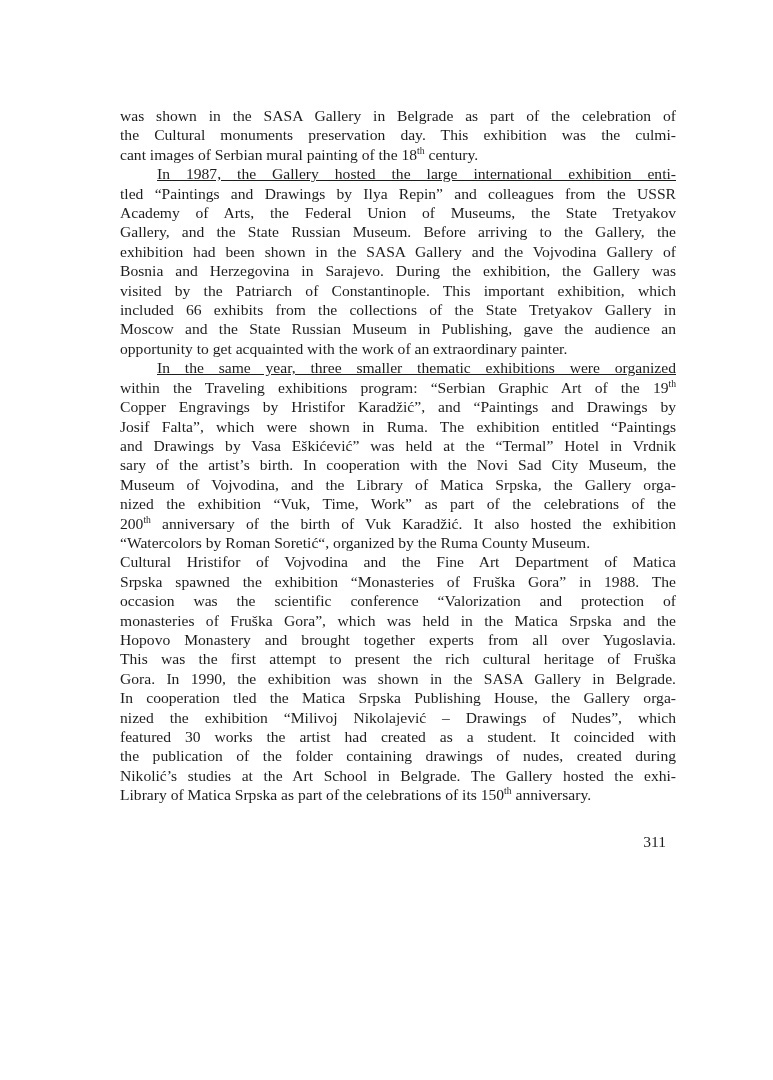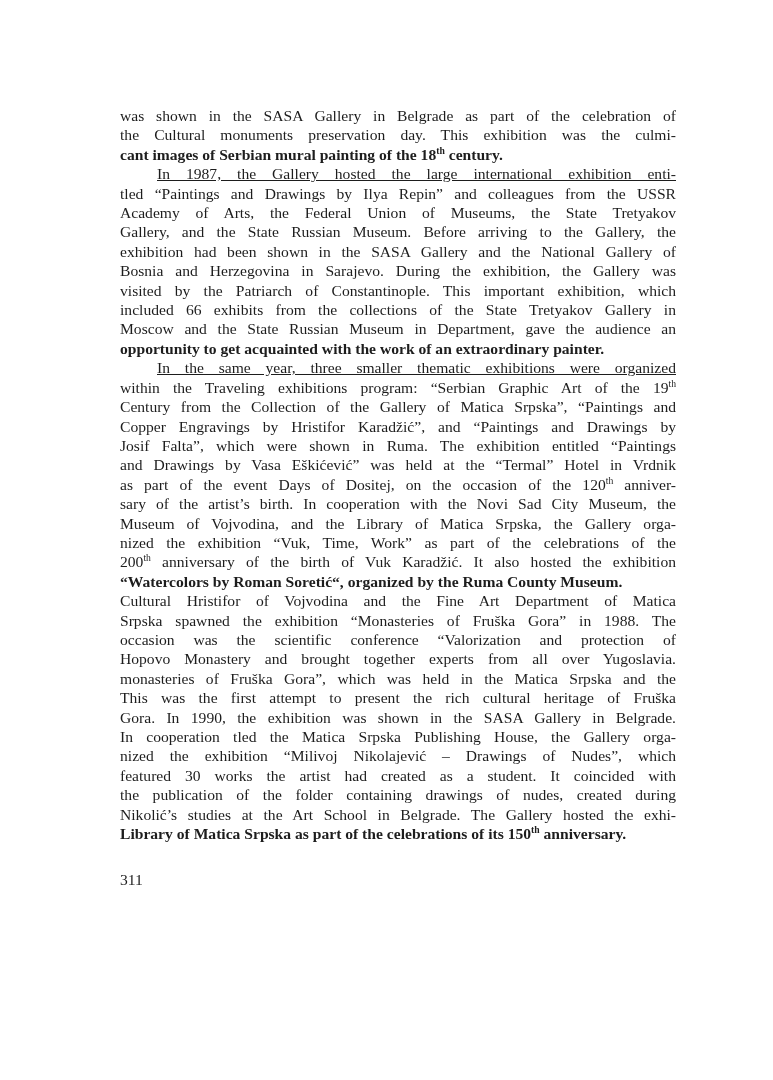--- a/index.html
+++ b/index.html
@@ -29,35 +29,34 @@
     margin: 0;
     padding: 0;
   }
   .line {
     text-align: justify;
     text-align-last: justify;
     white-space: normal;
   }
   .line.last {
     text-align-last: left;
-    font-weight: bold;
   }
   .line.indent {
     text-indent: 37px;
     text-decoration: underline;
   }
   sup {
     font-size: 0.62em;
     line-height: 0;
     vertical-align: super;
     letter-spacing: 0;
   }
   .folio {
     margin-top: 27px;
-    text-align: left;
+    text-align: right;
     padding-right: 10px;
     font-size: 15.6px;
     line-height: 19.4px;
   }
 </style>
 </head>
 <body>
 
 <div class="page">
   <div class="text-block">
@@ -65,47 +64,45 @@
         <div class="para">
           <div class="line">was shown in the SASA Gallery in Belgrade as part of the celebration of</div>
           <div class="line">the Cultural monuments preservation day. This exhibition was the culmi-</div>
           <div class="line last">cant images of Serbian mural painting of the 18<sup>th</sup> century.</div>
         </div>
         <div class="para">
           <div class="line indent">In 1987, the Gallery hosted the large international exhibition enti-</div>
           <div class="line">tled “Paintings and Drawings by Ilya Repin” and colleagues from the USSR</div>
           <div class="line">Academy of Arts, the Federal Union of Museums, the State Tretyakov</div>
           <div class="line">Gallery, and the State Russian Museum. Before arriving to the Gallery, the</div>
-          <div class="line">exhibition had been shown in the SASA Gallery and the National Gallery of</div>
+          <div class="line">exhibition had been shown in the SASA Gallery and the Vojvodina Gallery of</div>
           <div class="line">Bosnia and Herzegovina in Sarajevo. During the exhibition, the Gallery was</div>
           <div class="line">visited by the Patriarch of Constantinople. This important exhibition, which</div>
           <div class="line">included 66 exhibits from the collections of the State Tretyakov Gallery in</div>
-          <div class="line">Moscow and the State Russian Museum in Department, gave the audience an</div>
+          <div class="line">Moscow and the State Russian Museum in Publishing, gave the audience an</div>
           <div class="line last">opportunity to get acquainted with the work of an extraordinary painter.</div>
         </div>
         <div class="para">
           <div class="line indent">In the same year, three smaller thematic exhibitions were organized</div>
           <div class="line">within the Traveling exhibitions program: “Serbian Graphic Art of the 19<sup>th</sup></div>
-          <div class="line">Century from the Collection of the Gallery of Matica Srpska”, “Paintings and</div>
           <div class="line">Copper Engravings by Hristifor Karadžić”, and “Paintings and Drawings by</div>
           <div class="line">Josif Falta”, which were shown in Ruma. The exhibition entitled “Paintings</div>
           <div class="line">and Drawings by Vasa Eškićević” was held at the “Termal” Hotel in Vrdnik</div>
-          <div class="line">as part of the event Days of Dositej, on the occasion of the 120<sup>th</sup> anniver-</div>
           <div class="line">sary of the artist’s birth. In cooperation with the Novi Sad City Museum, the</div>
           <div class="line">Museum of Vojvodina, and the Library of Matica Srpska, the Gallery orga-</div>
           <div class="line">nized the exhibition “Vuk, Time, Work” as part of the celebrations of the</div>
           <div class="line">200<sup>th</sup> anniversary of the birth of Vuk Karadžić. It also hosted the exhibition</div>
           <div class="line last">“Watercolors by Roman Soretić“, organized by the Ruma County Museum.</div>
         </div>
         <div class="para">
           <div class="line">Cultural Hristifor of Vojvodina and the Fine Art Department of Matica</div>
           <div class="line">Srpska spawned the exhibition “Monasteries of Fruška Gora” in 1988. The</div>
           <div class="line">occasion was the scientific conference “Valorization and protection of</div>
+          <div class="line">monasteries of Fruška Gora”, which was held in the Matica Srpska and the</div>
           <div class="line">Hopovo Monastery and brought together experts from all over Yugoslavia.</div>
-          <div class="line">monasteries of Fruška Gora”, which was held in the Matica Srpska and the</div>
           <div class="line">This was the first attempt to present the rich cultural heritage of Fruška</div>
           <div class="line">Gora. In 1990, the exhibition was shown in the SASA Gallery in Belgrade.</div>
           <div class="line">In cooperation tled the Matica Srpska Publishing House, the Gallery orga-</div>
           <div class="line">nized the exhibition “Milivoj Nikolajević – Drawings of Nudes”, which</div>
           <div class="line">featured 30 works the artist had created as a student. It coincided with</div>
           <div class="line">the publication of the folder containing drawings of nudes, created during</div>
           <div class="line">Nikolić’s studies at the Art School in Belgrade. The Gallery hosted the exhi-</div>
           <div class="line last">Library of Matica Srpska as part of the celebrations of its 150<sup>th</sup> anniversary.</div>
         </div>
       </div>

